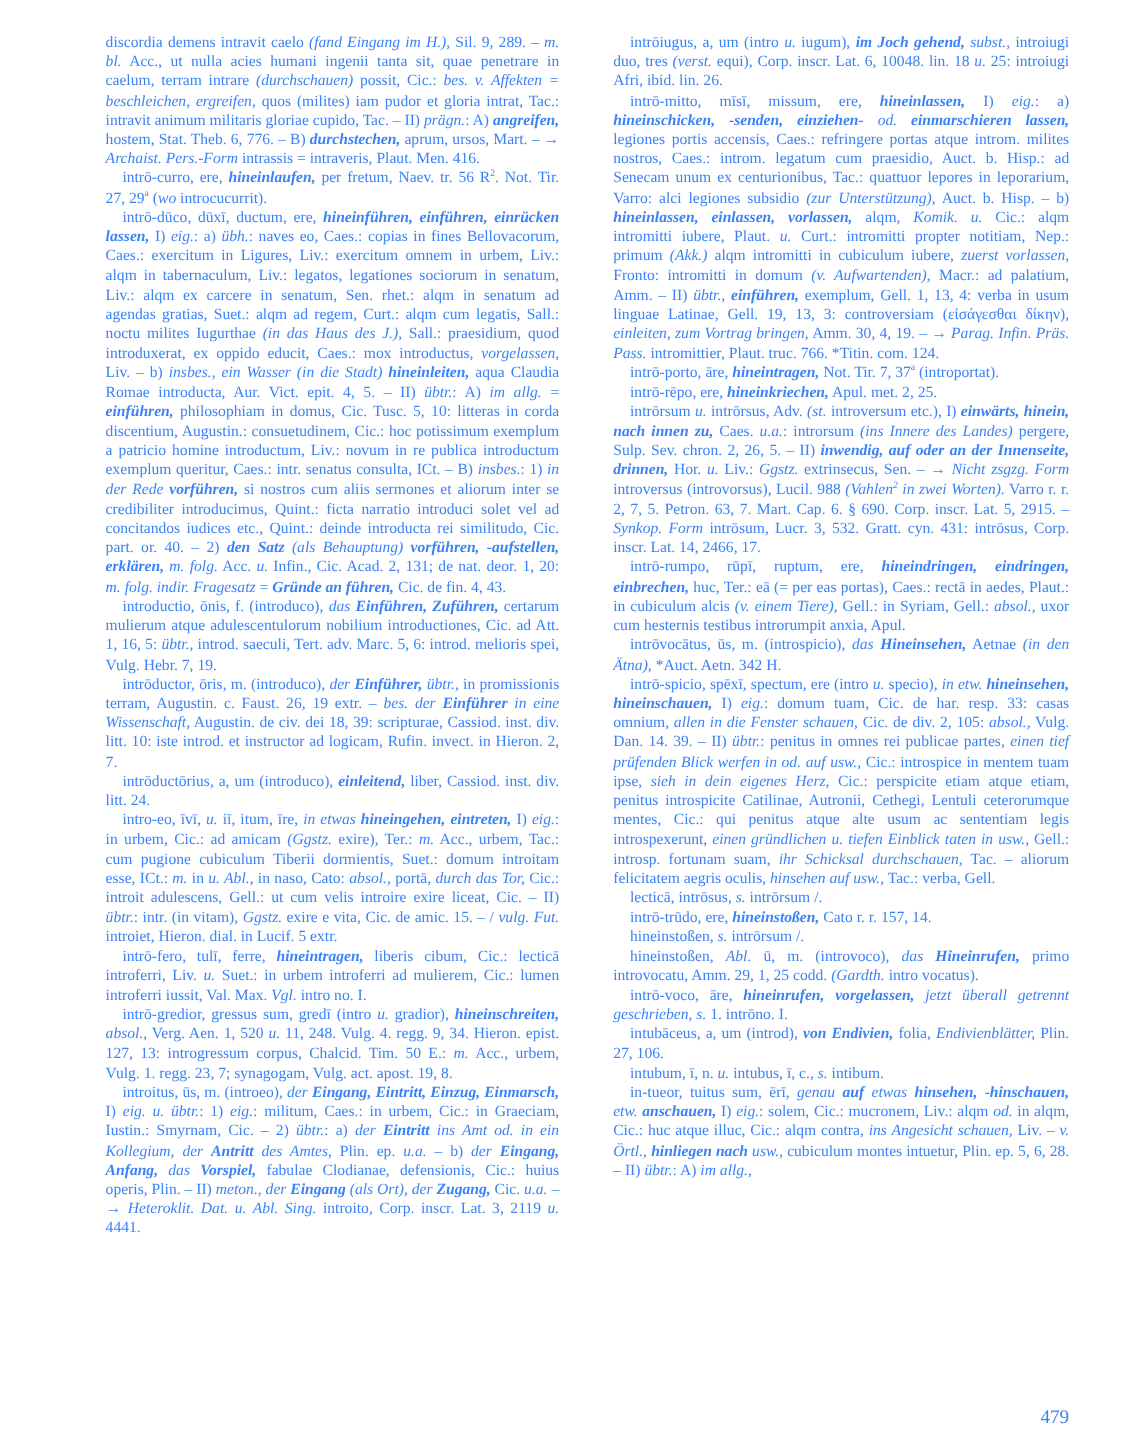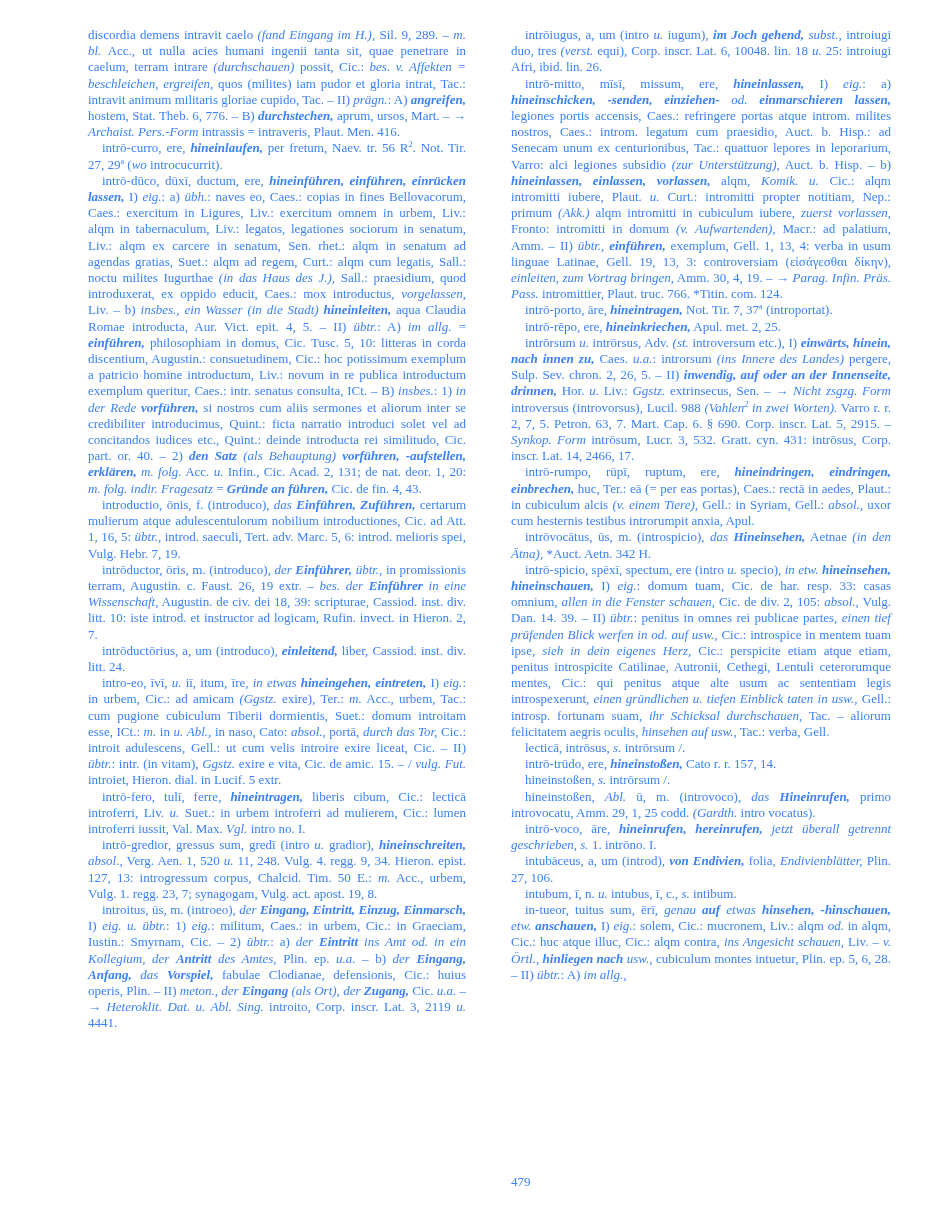--- a/index.html
+++ b/index.html
@@ -20,21 +20,21 @@
   p.entry{margin:0;text-align:justify;text-indent:14px;}
   p.entry.no-indent{text-indent:0;}
   .s-r{font-style:normal;font-weight:normal;}
   .s-b{font-weight:normal;}
   .s-i{font-style:italic;}
   .s-bi{font-weight:bold;font-style:italic;}
   .s-sup{vertical-align:super;font-size:0.62em;line-height:0;}
   .s-supi{vertical-align:super;font-size:0.62em;line-height:0;font-style:italic;}
   .page-number{
     position:absolute;left:511px;width:380px;top:1174px;
-    font-size:13px;
+    text-align:right;font-size:16px;
   }
 </style>
 </head>
 <body>
 
 <div class="page">
   <div class="col col-left">
       <p class="entry no-indent"><span class="s-r">discordia demens intravit caelo </span><span class="s-i">(fand Eingang im H.),</span><span class="s-r"> Sil. 9, 289. – </span><span class="s-i">m. bl.</span><span class="s-r"> Acc., ut nulla acies humani ingenii tanta sit, quae penetrare in caelum, terram intrare </span><span class="s-i">(durchschauen)</span><span class="s-r"> possit, Cic.: </span><span class="s-i">bes. v. Affekten = beschleichen, ergreifen,</span><span class="s-r"> quos (milites) iam pudor et gloria intrat, Tac.: intravit animum militaris gloriae cupido, Tac. – II) </span><span class="s-i">prägn.</span><span class="s-r">: A) </span><span class="s-bi">angreifen,</span><span class="s-r"> hostem, Stat. Theb. 6, 776. – B) </span><span class="s-bi">durchstechen,</span><span class="s-r"> aprum, ursos, Mart. – → </span><span class="s-i">Archaist. Pers.-Form</span><span class="s-r"> intrassis = intraveris, Plaut. Men. 416.</span></p>
       <p class="entry"><span class="s-b">intrō-curro</span><span class="s-r">, ere, </span><span class="s-bi">hineinlaufen,</span><span class="s-r"> per fretum, Naev. tr. 56 R</span><span class="s-sup">2</span><span class="s-r">. Not. Tir. 27, 29</span><span class="s-sup">a</span><span class="s-r"> (</span><span class="s-i">wo</span><span class="s-r"> introcucurrit).</span></p>
       <p class="entry"><span class="s-b">intrō-dūco</span><span class="s-r">, dūxī, ductum, ere, </span><span class="s-bi">hineinführen, einführen, einrücken lassen,</span><span class="s-r"> I) </span><span class="s-i">eig.</span><span class="s-r">: a) </span><span class="s-i">übh.</span><span class="s-r">: naves eo, Caes.: copias in fines Bellovacorum, Caes.: exercitum in Ligures, Liv.: exercitum omnem in urbem, Liv.: alqm in tabernaculum, Liv.: legatos, legationes sociorum in senatum, Liv.: alqm ex carcere in senatum, Sen. rhet.: alqm in senatum ad agendas gratias, Suet.: alqm ad regem, Curt.: alqm cum legatis, Sall.: noctu milites Iugurthae </span><span class="s-i">(in das Haus des J.),</span><span class="s-r"> Sall.: praesidium, quod introduxerat, ex oppido educit, Caes.: mox introductus, </span><span class="s-i">vorgelassen,</span><span class="s-r"> Liv. – b) </span><span class="s-i">insbes., ein Wasser (in die Stadt) </span><span class="s-bi">hineinleiten,</span><span class="s-r"> aqua Claudia Romae introducta, Aur. Vict. epit. 4, 5. – II) </span><span class="s-i">übtr.</span><span class="s-r">: A) </span><span class="s-i">im allg.</span><span class="s-r"> = </span><span class="s-bi">einführen,</span><span class="s-r"> philosophiam in domus, Cic. Tusc. 5, 10: litteras in corda discentium, Augustin.: consuetudinem, Cic.: hoc potissimum exemplum a patricio homine introductum, Liv.: novum in re publica introductum exemplum queritur, Caes.: intr. senatus consulta, ICt. – B) </span><span class="s-i">insbes.</span><span class="s-r">: 1) </span><span class="s-i">in der Rede </span><span class="s-bi">vorführen,</span><span class="s-r"> si nostros cum aliis sermones et aliorum inter se credibiliter introducimus, Quint.: ficta narratio introduci solet vel ad concitandos iudices etc., Quint.: deinde introducta rei similitudo, Cic. part. or. 40. – 2) </span><span class="s-bi">den Satz </span><span class="s-i">(als Behauptung) </span><span class="s-bi">vorführen, -aufstellen, erklären,</span><span class="s-r"> </span><span class="s-i">m. folg.</span><span class="s-r"> Acc. </span><span class="s-i">u.</span><span class="s-r"> Infin., Cic. Acad. 2, 131; de nat. deor. 1, 20: </span><span class="s-i">m. folg. indir. Fragesatz</span><span class="s-r"> = </span><span class="s-bi">Gründe an führen,</span><span class="s-r"> Cic. de fin. 4, 43.</span></p>
@@ -52,19 +52,19 @@
       <p class="entry"><span class="s-b">intrō-porto</span><span class="s-r">, āre, </span><span class="s-bi">hineintragen,</span><span class="s-r"> Not. Tir. 7, 37</span><span class="s-sup">a</span><span class="s-r"> (introportat).</span></p>
       <p class="entry"><span class="s-b">intrō-rēpo</span><span class="s-r">, ere, </span><span class="s-bi">hineinkriechen,</span><span class="s-r"> Apul. met. 2, 25.</span></p>
       <p class="entry"><span class="s-b">intrōrsum</span><span class="s-r"> </span><span class="s-i">u.</span><span class="s-r"> </span><span class="s-b">intrōrsus</span><span class="s-r">, Adv. </span><span class="s-i">(st.</span><span class="s-r"> introversum etc.), I) </span><span class="s-bi">einwärts, hinein, nach innen zu,</span><span class="s-r"> Caes. </span><span class="s-i">u.a.</span><span class="s-r">: introrsum </span><span class="s-i">(ins Innere des Landes)</span><span class="s-r"> pergere, Sulp. Sev. chron. 2, 26, 5. – II) </span><span class="s-bi">inwendig, auf oder an der Innenseite, drinnen,</span><span class="s-r"> Hor. </span><span class="s-i">u.</span><span class="s-r"> Liv.: </span><span class="s-i">Ggstz.</span><span class="s-r"> extrinsecus, Sen. – → </span><span class="s-i">Nicht zsgzg. Form</span><span class="s-r"> introversus (introvorsus), Lucil. 988 </span><span class="s-i">(Vahlen</span><span class="s-supi">2</span><span class="s-i"> in zwei Worten).</span><span class="s-r"> Varro r. r. 2, 7, 5. Petron. 63, 7. Mart. Cap. 6. § 690. Corp. inscr. Lat. 5, 2915. – </span><span class="s-i">Synkop. Form</span><span class="s-r"> intrōsum, Lucr. 3, 532. Gratt. cyn. 431: intrōsus, Corp. inscr. Lat. 14, 2466, 17.</span></p>
       <p class="entry"><span class="s-b">intrō-rumpo</span><span class="s-r">, rūpī, ruptum, ere, </span><span class="s-bi">hineindringen, eindringen, einbrechen,</span><span class="s-r"> huc, Ter.: eā (= per eas portas), Caes.: rectā in aedes, Plaut.: in cubiculum alcis </span><span class="s-i">(v. einem Tiere),</span><span class="s-r"> Gell.: in Syriam, Gell.: </span><span class="s-i">absol.,</span><span class="s-r"> uxor cum hesternis testibus introrumpit anxia, Apul.</span></p>
       <p class="entry"><span class="s-b">intrōvocātus</span><span class="s-r">, ūs, m. (introspicio), </span><span class="s-i">das </span><span class="s-bi">Hineinsehen,</span><span class="s-r"> Aetnae </span><span class="s-i">(in den Ätna),</span><span class="s-r"> *Auct. Aetn. 342 H.</span></p>
       <p class="entry"><span class="s-b">intrō-spicio</span><span class="s-r">, spēxī, spectum, ere (intro </span><span class="s-i">u.</span><span class="s-r"> specio), </span><span class="s-i">in etw. </span><span class="s-bi">hineinsehen, hineinschauen,</span><span class="s-r"> I) </span><span class="s-i">eig.</span><span class="s-r">: domum tuam, Cic. de har. resp. 33: casas omnium, </span><span class="s-i">allen in die Fenster schauen,</span><span class="s-r"> Cic. de div. 2, 105: </span><span class="s-i">absol.,</span><span class="s-r"> Vulg. Dan. 14. 39. – II) </span><span class="s-i">übtr.</span><span class="s-r">: penitus in omnes rei publicae partes, </span><span class="s-i">einen tief prüfenden Blick werfen in od. auf usw.,</span><span class="s-r"> Cic.: introspice in mentem tuam ipse, </span><span class="s-i">sieh in dein eigenes Herz,</span><span class="s-r"> Cic.: perspicite etiam atque etiam, penitus introspicite Catilinae, Autronii, Cethegi, Lentuli ceterorumque mentes, Cic.: qui penitus atque alte usum ac sententiam legis introspexerunt, </span><span class="s-i">einen gründlichen u. tiefen Einblick taten in usw.,</span><span class="s-r"> Gell.: introsp. fortunam suam, </span><span class="s-i">ihr Schicksal durchschauen,</span><span class="s-r"> Tac. – aliorum felicitatem aegris oculis, </span><span class="s-i">hinsehen auf usw.,</span><span class="s-r"> Tac.: verba, Gell.</span></p>
       <p class="entry"><span class="s-b">lecticā, intrōsus</span><span class="s-r">, </span><span class="s-i">s.</span><span class="s-r"> intrōrsum /.</span></p>
       <p class="entry"><span class="s-b">intrō-trūdo</span><span class="s-r">, ere, </span><span class="s-bi">hineinstoßen,</span><span class="s-r"> Cato r. r. 157, 14.</span></p>
       <p class="entry"><span class="s-b">hineinstoßen</span><span class="s-r">, </span><span class="s-i">s.</span><span class="s-r"> intrōrsum /.</span></p>
       <p class="entry"><span class="s-b">hineinstoßen</span><span class="s-r">, </span><span class="s-i">Abl.</span><span class="s-r"> ū, m. (introvoco), </span><span class="s-i">das </span><span class="s-bi">Hineinrufen,</span><span class="s-r"> primo introvocatu, Amm. 29, 1, 25 codd. </span><span class="s-i">(Gardth.</span><span class="s-r"> intro vocatus).</span></p>
-      <p class="entry"><span class="s-b">intrō-voco</span><span class="s-r">, āre, </span><span class="s-bi">hineinrufen, hereinrufen,</span><span class="s-r"> </span><span class="s-i">jetzt überall getrennt geschrieben, s.</span><span class="s-r"> 1. intrōno. I.</span></p>
+      <p class="entry"><span class="s-b">intrō-voco</span><span class="s-r">, āre, </span><span class="s-bi">hineinrufen, vorgelassen,</span><span class="s-r"> </span><span class="s-i">jetzt überall getrennt geschrieben, s.</span><span class="s-r"> 1. intrōno. I.</span></p>
       <p class="entry"><span class="s-b">intubāceus</span><span class="s-r">, a, um (introd), </span><span class="s-bi">von Endivien,</span><span class="s-r"> folia, </span><span class="s-i">Endivienblätter,</span><span class="s-r"> Plin. 27, 106.</span></p>
       <p class="entry"><span class="s-b">intubum</span><span class="s-r">, ī, n. </span><span class="s-i">u.</span><span class="s-r"> </span><span class="s-b">intubus</span><span class="s-r">, ī, c., </span><span class="s-i">s.</span><span class="s-r"> intibum.</span></p>
       <p class="entry"><span class="s-b">in-tueor</span><span class="s-r">, tuitus sum, ērī, </span><span class="s-i">genau </span><span class="s-bi">auf </span><span class="s-i">etwas </span><span class="s-bi">hinsehen, -hinschauen,</span><span class="s-r"> </span><span class="s-i">etw.</span><span class="s-r"> </span><span class="s-bi">anschauen,</span><span class="s-r"> I) </span><span class="s-i">eig.</span><span class="s-r">: solem, Cic.: mucronem, Liv.: alqm </span><span class="s-i">od.</span><span class="s-r"> in alqm, Cic.: huc atque illuc, Cic.: alqm contra, </span><span class="s-i">ins Angesicht schauen,</span><span class="s-r"> Liv. – </span><span class="s-i">v. Örtl.,</span><span class="s-r"> </span><span class="s-bi">hinliegen nach </span><span class="s-i">usw.,</span><span class="s-r"> cubiculum montes intuetur, Plin. ep. 5, 6, 28. – II) </span><span class="s-i">übtr.</span><span class="s-r">: A) </span><span class="s-i">im allg.,</span></p>
     </div>
   <div class="page-number">479</div>
 </div>
 
 </body></html>

